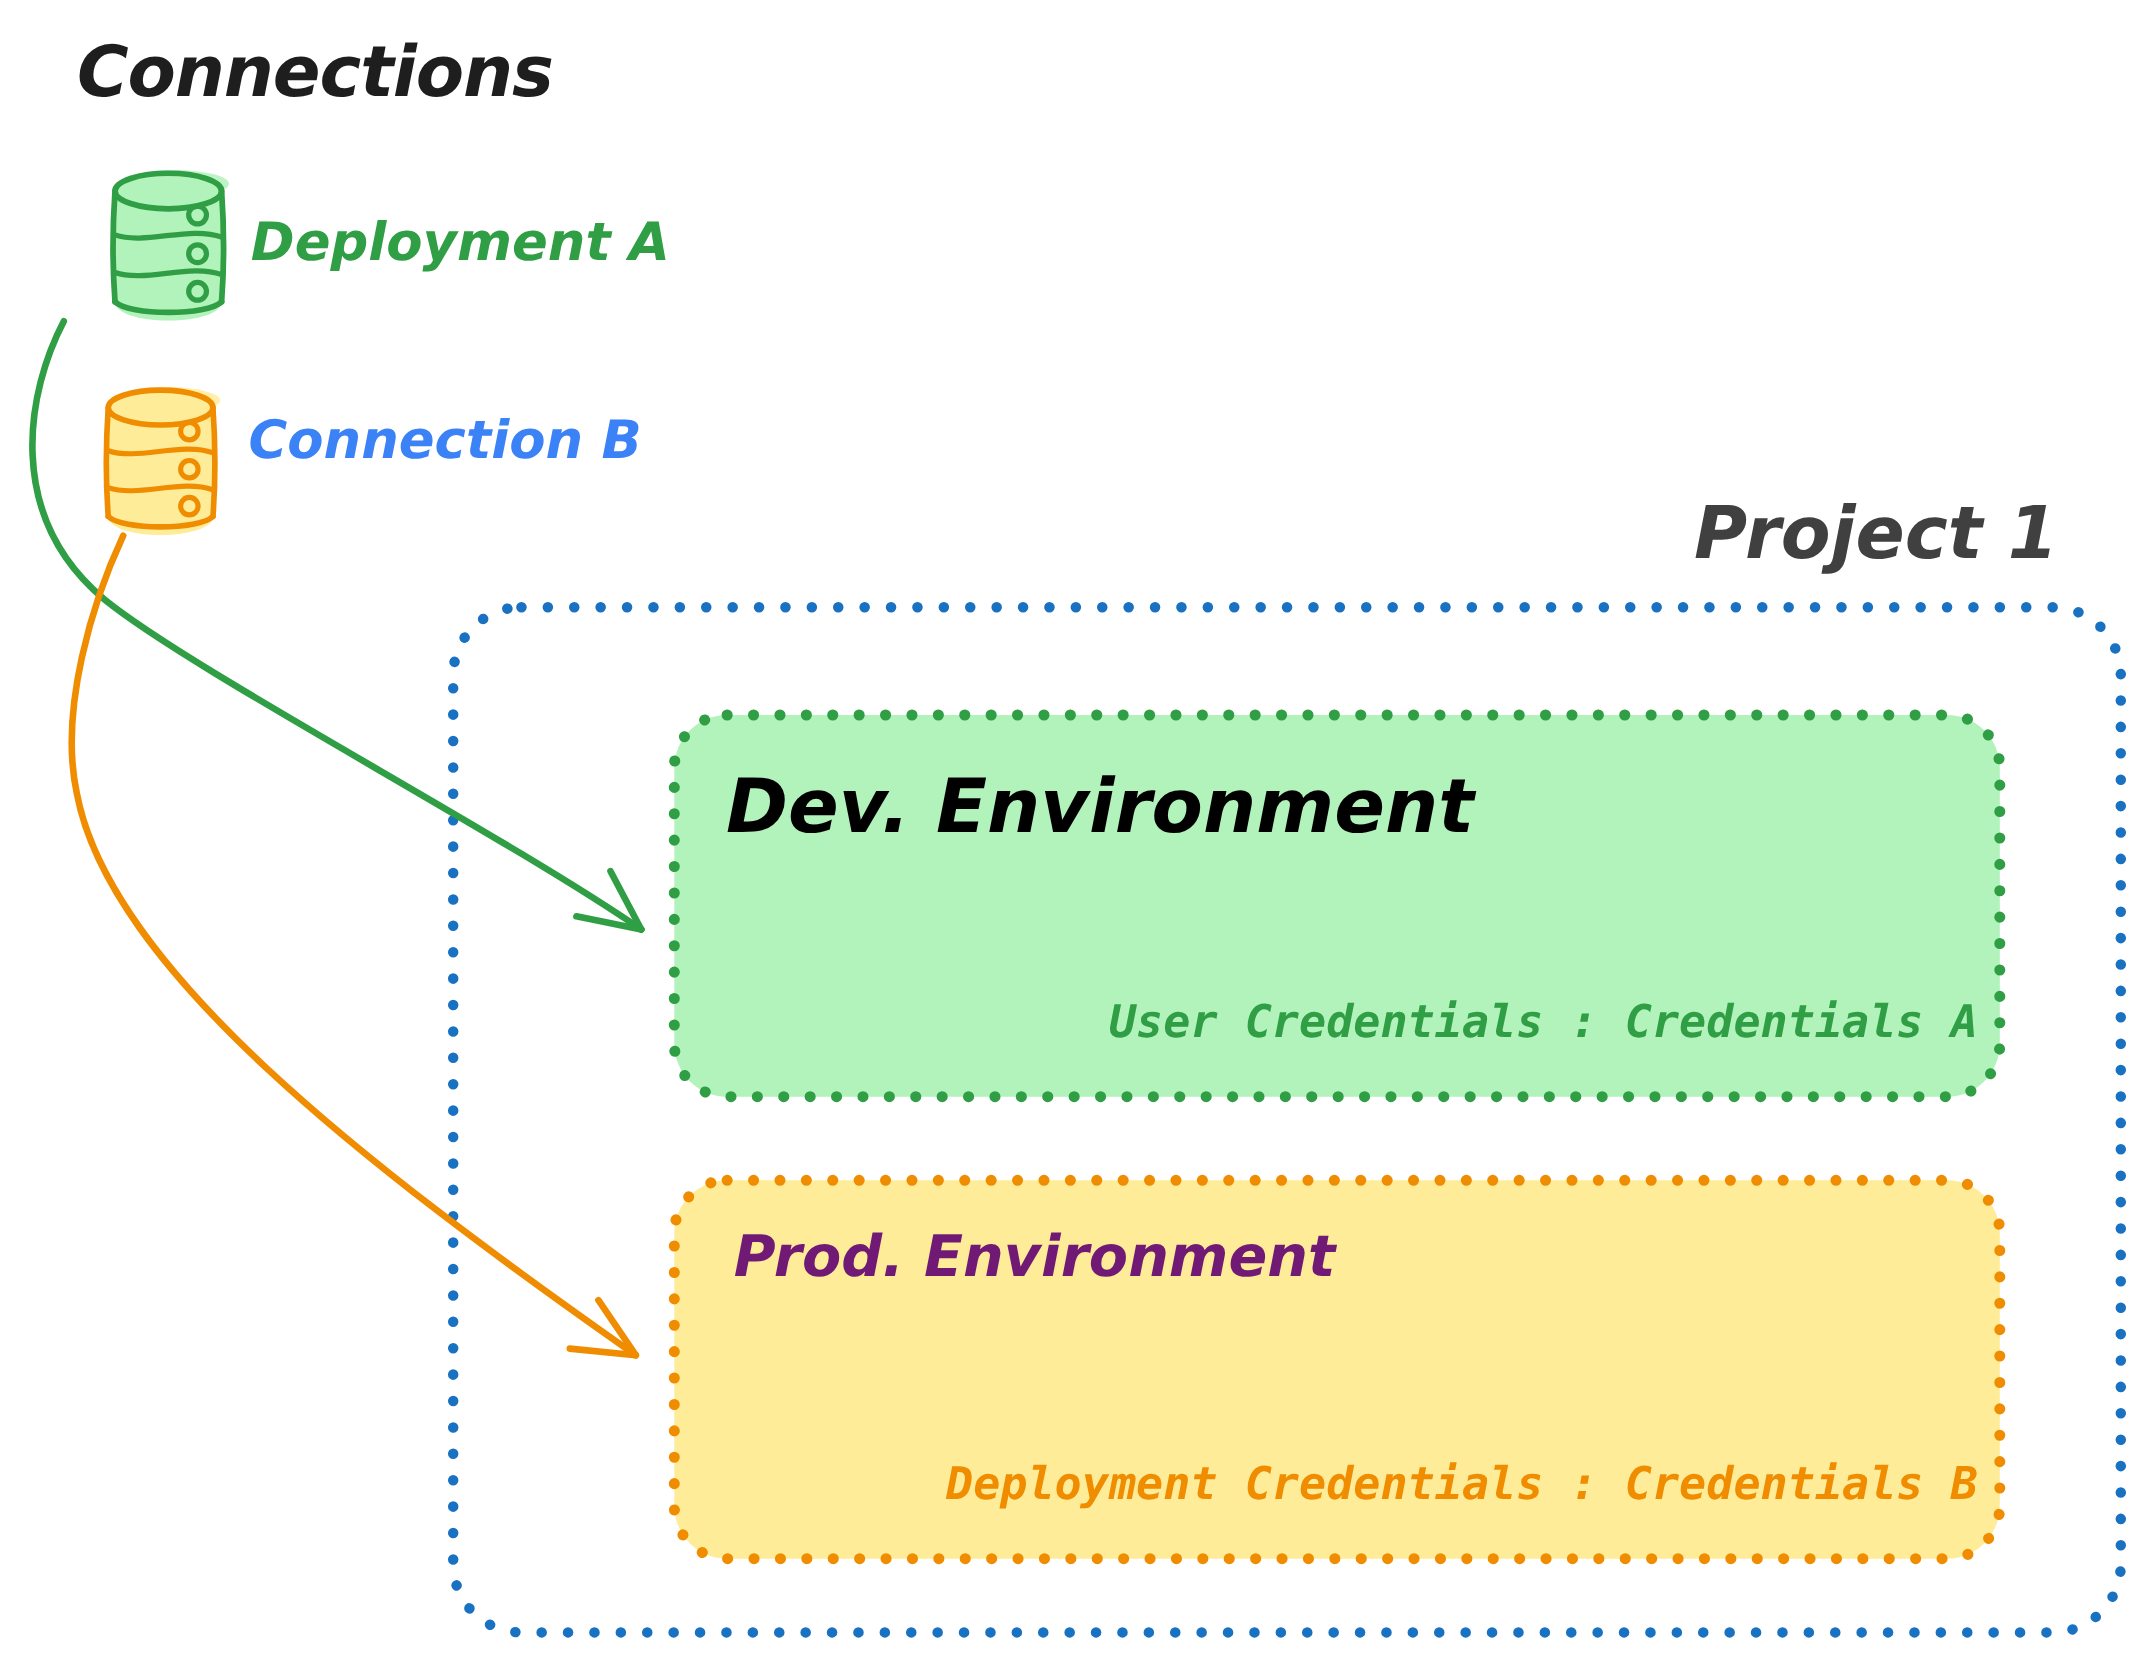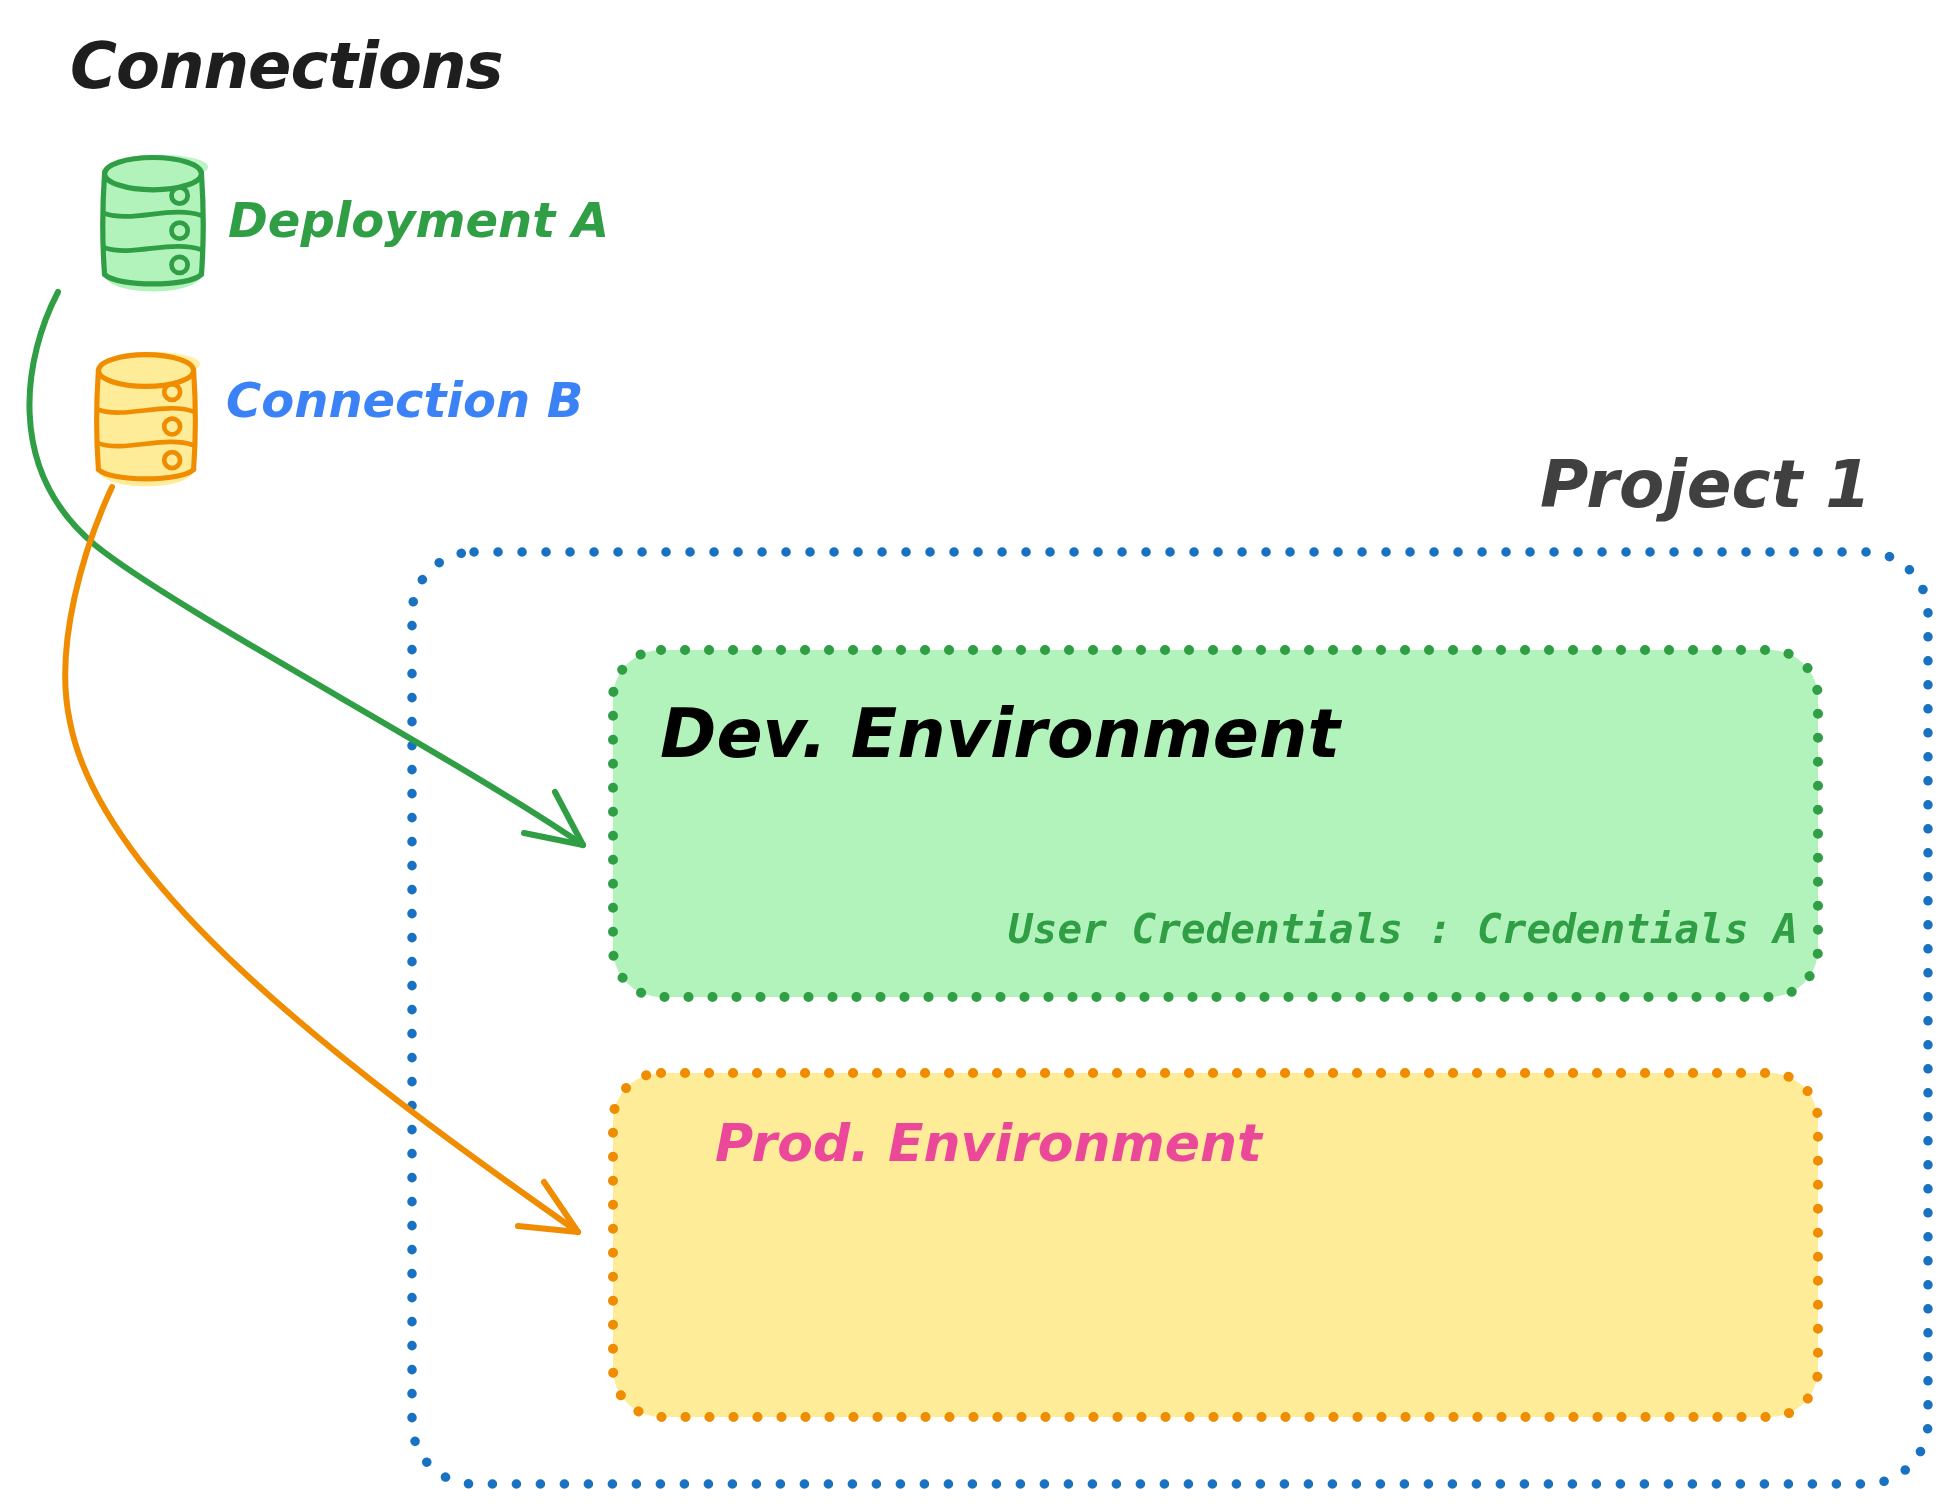--- a/index.html
+++ b/index.html
@@ -33,21 +33,21 @@
   }
   .mono {
     font-family: "DejaVu Sans Mono", "Liberation Mono", monospace;
     font-weight: 700;
   }
   #connections-title   { left: 70px;   top: 34px;   font-size: 64px; color: #1e1e1e; letter-spacing: -1px; }
   #connection-a-label  { left: 228px;  top: 196px;  font-size: 48px; color: #2f9e44; }
   #connection-b-label  { left: 226px;  top: 376px;  font-size: 48px; color: #3b82f6; }
   #project-1-label     { left: 1540px; top: 452px;  font-size: 66px; color: #404040; }
   #dev-env-heading     { left: 660px;  top: 700px;  font-size: 68px; color: #000000; }
-  #prod-env-heading    { left: 667px;  top: 1117px; font-size: 52px; color: #ec4899; margin-left: 48px; }
+  #prod-env-heading    { left: 667px;  top: 1117px; font-size: 52px; color: #701a75; }
   #dev-credentials     { right: 150px; top: 909px;  font-size: 41px; color: #2f9e44; }
   #prod-credentials    { right: 150px; top: 1329px; font-size: 41px; color: #f08c00; }
 </style>
 </head>
 <body>
 
 <div id="canvas">
 
   <svg id="shape-layer" viewBox="0 0 1948 1506" xmlns="http://www.w3.org/2000/svg">
 
@@ -104,14 +104,15 @@
   <div class="t hand" id="connection-b-label">Connection B</div>
 
   <div class="t hand" id="project-1-label">Project 1</div>
 
   <div class="t hand" id="dev-env-heading">Dev. Environment</div>
 
   <div class="t mono" id="dev-credentials">User Credentials : Credentials A</div>
 
   <div class="t hand" id="prod-env-heading">Prod. Environment</div>
 
+  <div class="t mono" id="prod-credentials">Deployment Credentials : Credentials B</div>
 
 </div>
 
 </body></html>

